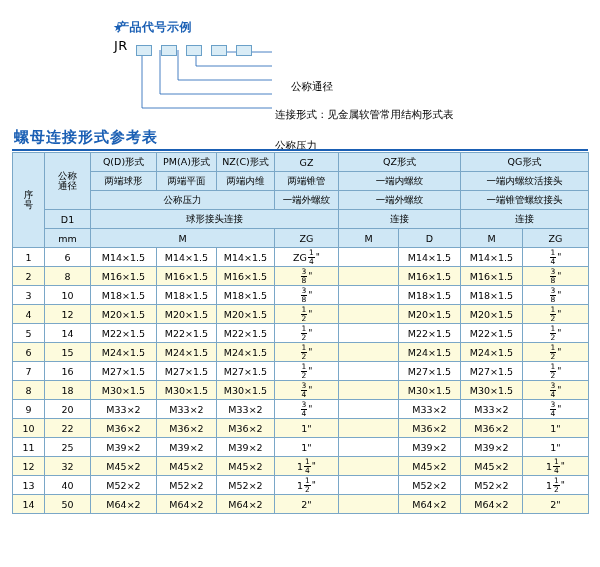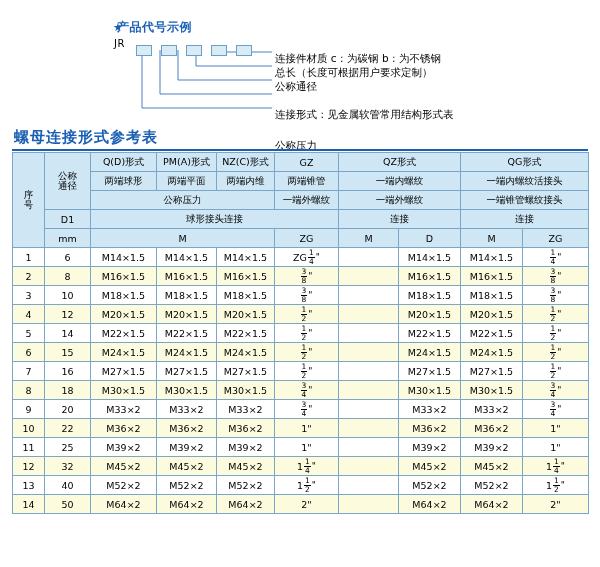--- a/index.html
+++ b/index.html
@@ -17,33 +17,33 @@
     position:absolute;left:113px;top:22px;
     color:#1a5fb4;font-size:11px;line-height:11px;
   }
   .code-title{
     position:absolute;left:117px;top:19px;
     font-size:12px;font-weight:bold;color:#1a5fb4;
     letter-spacing:.5px;
   }
   .jr{
     position:absolute;left:114px;top:38px;
-    font-size:10px;letter-spacing:.5px;
+    font-size:13px;letter-spacing:.5px;
   }
   .boxrow{position:absolute;left:136px;top:40px;}
   .boxrow span{
     display:inline-block;width:14px;height:9px;
     border:1px solid #6aa0c8;background:#d9ecf6;
     margin-right:4px;vertical-align:middle;
   }
   .leaders{position:absolute;left:0;top:0;width:600px;height:118px;}
   .legend{position:absolute;left:275px;font-size:10.5px;white-space:nowrap;}
   .l1{top:52px;}
   .l2{top:66px;}
-  .l3{top:80px;}
+  .l3{top:80px;margin-left:16px;}
   .l4{top:92px;margin-top:47px;}
   .l5{top:108px;text-align:center;}
 
   
   .sec-title{
     position:absolute;left:14px;top:128px;
     font-size:15px;font-weight:bold;color:#1a5fb4;
     letter-spacing:1px;
   }
   .sec-underline{
@@ -100,22 +100,20 @@
   <div class="code-title">产品代号示例</div>
   <div class="jr">JR</div>
   <div class="boxrow">
     <span></span>
     <span></span>
     <span></span>
     <span></span>
     <span></span>
   </div>
 
-  <div class="legend l1">连接件材质   c：为碳钢   b：为不锈钢</div>
-  <div class="legend l2">总长（长度可根据用户要求定制）</div>
   <div class="legend l3">公称通径</div>
   <div class="legend l4">公称压力</div>
   <div class="legend l5">连接形式：见金属软管常用结构形式表</div>
 </div>
 
 <div class="sec-title">螺母连接形式参考表</div>
 <div class="sec-underline"></div>
 
 <table class="main">
   <colgroup>

